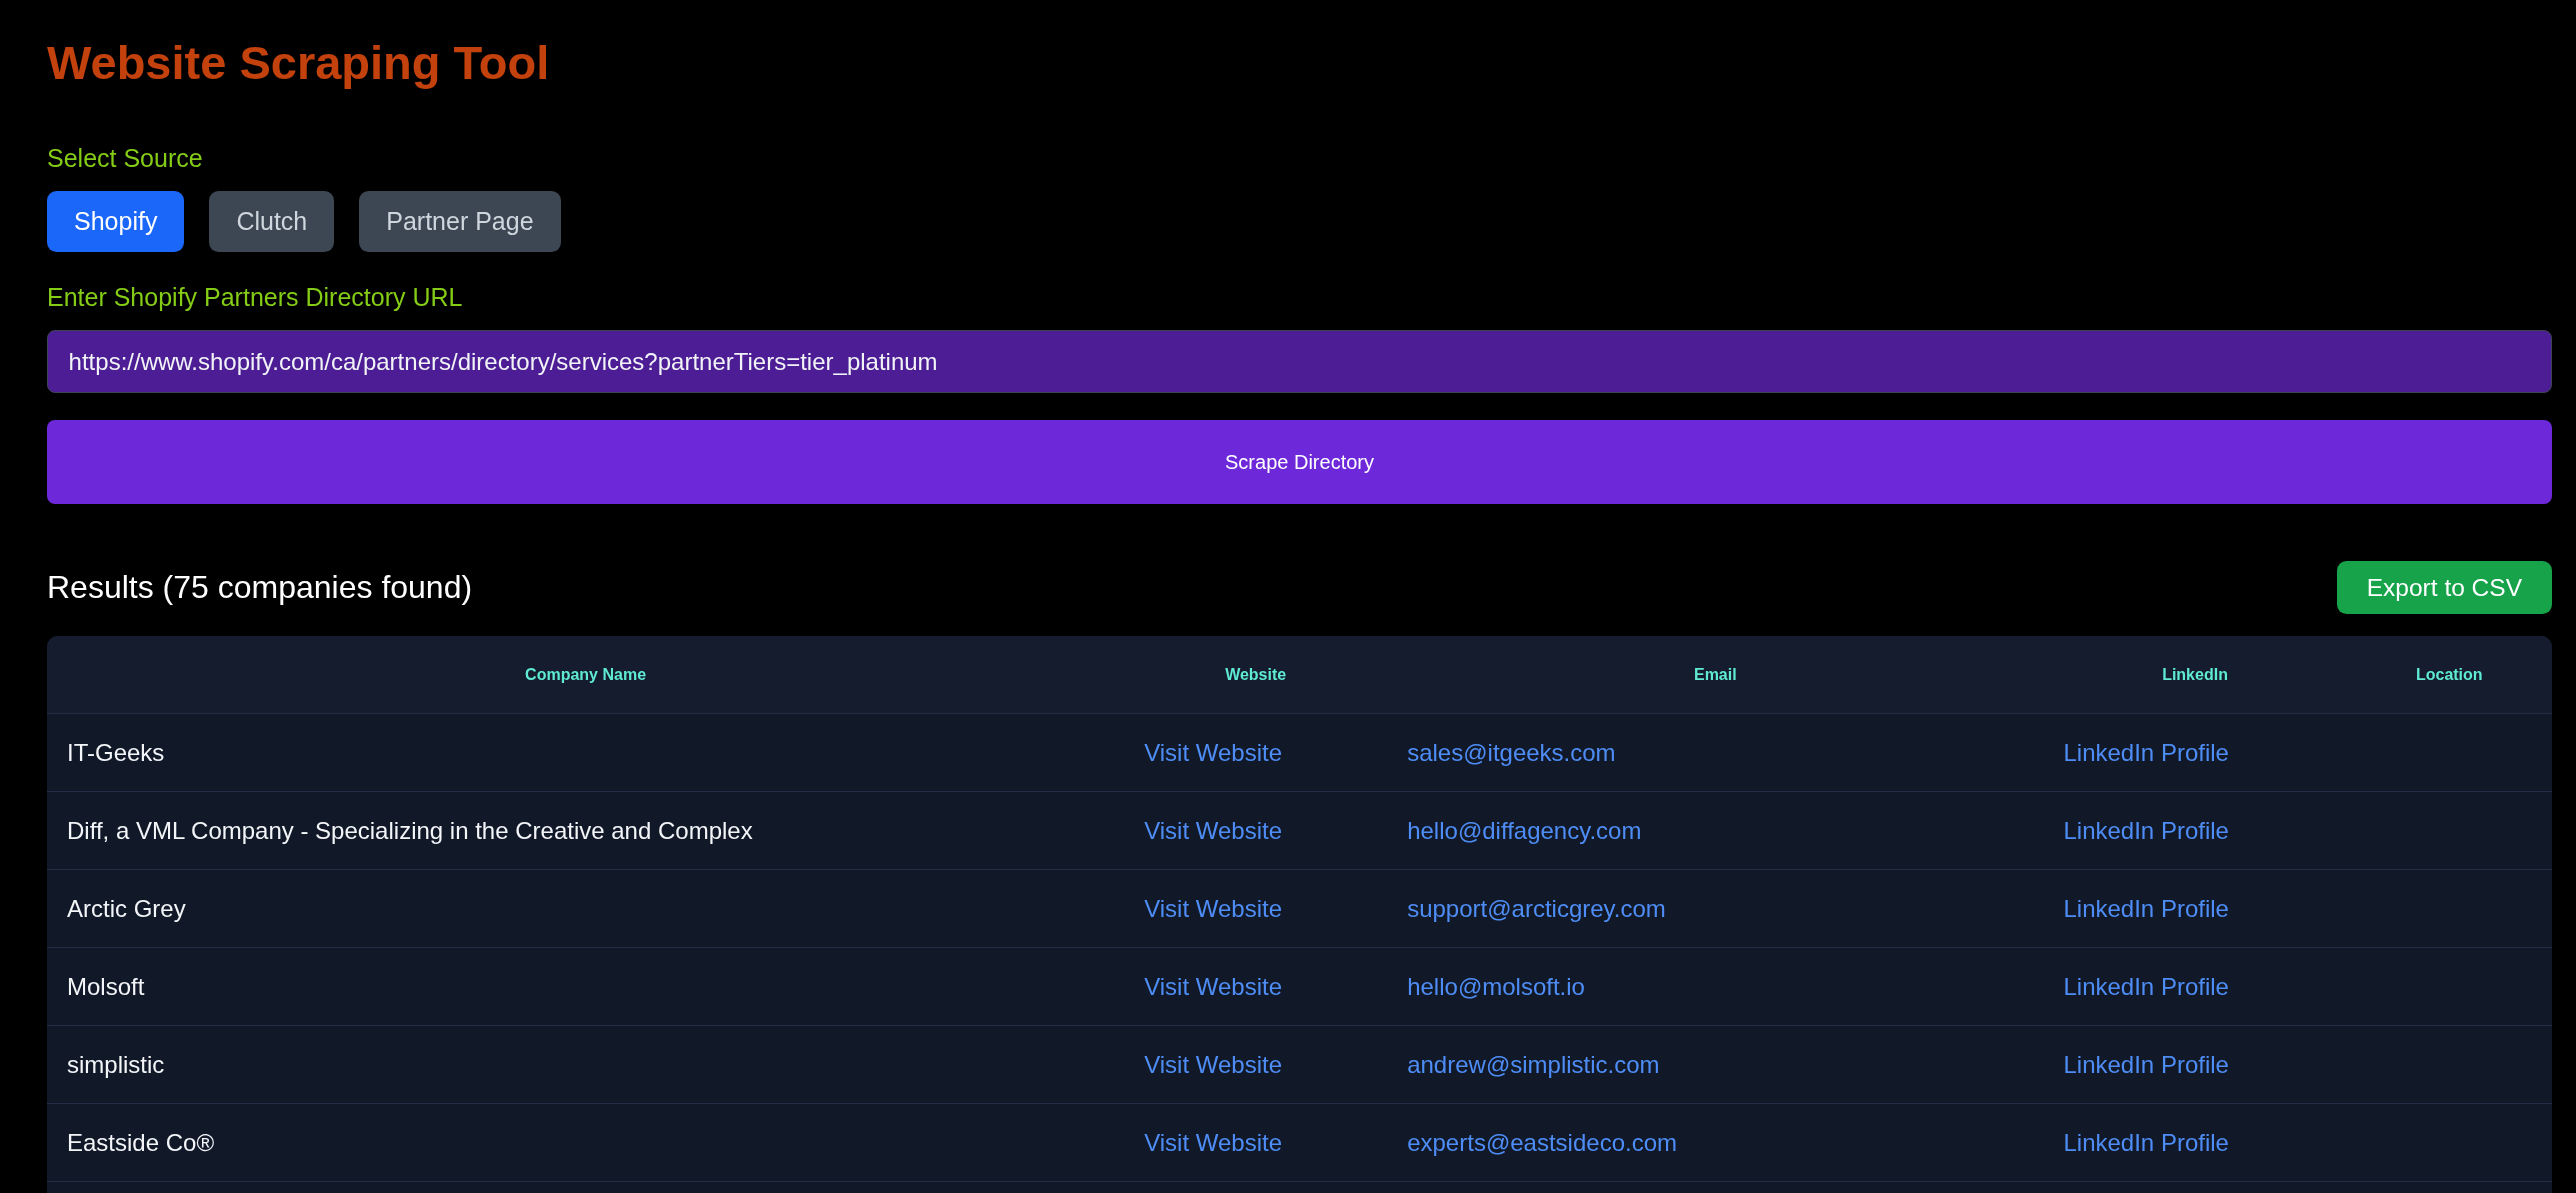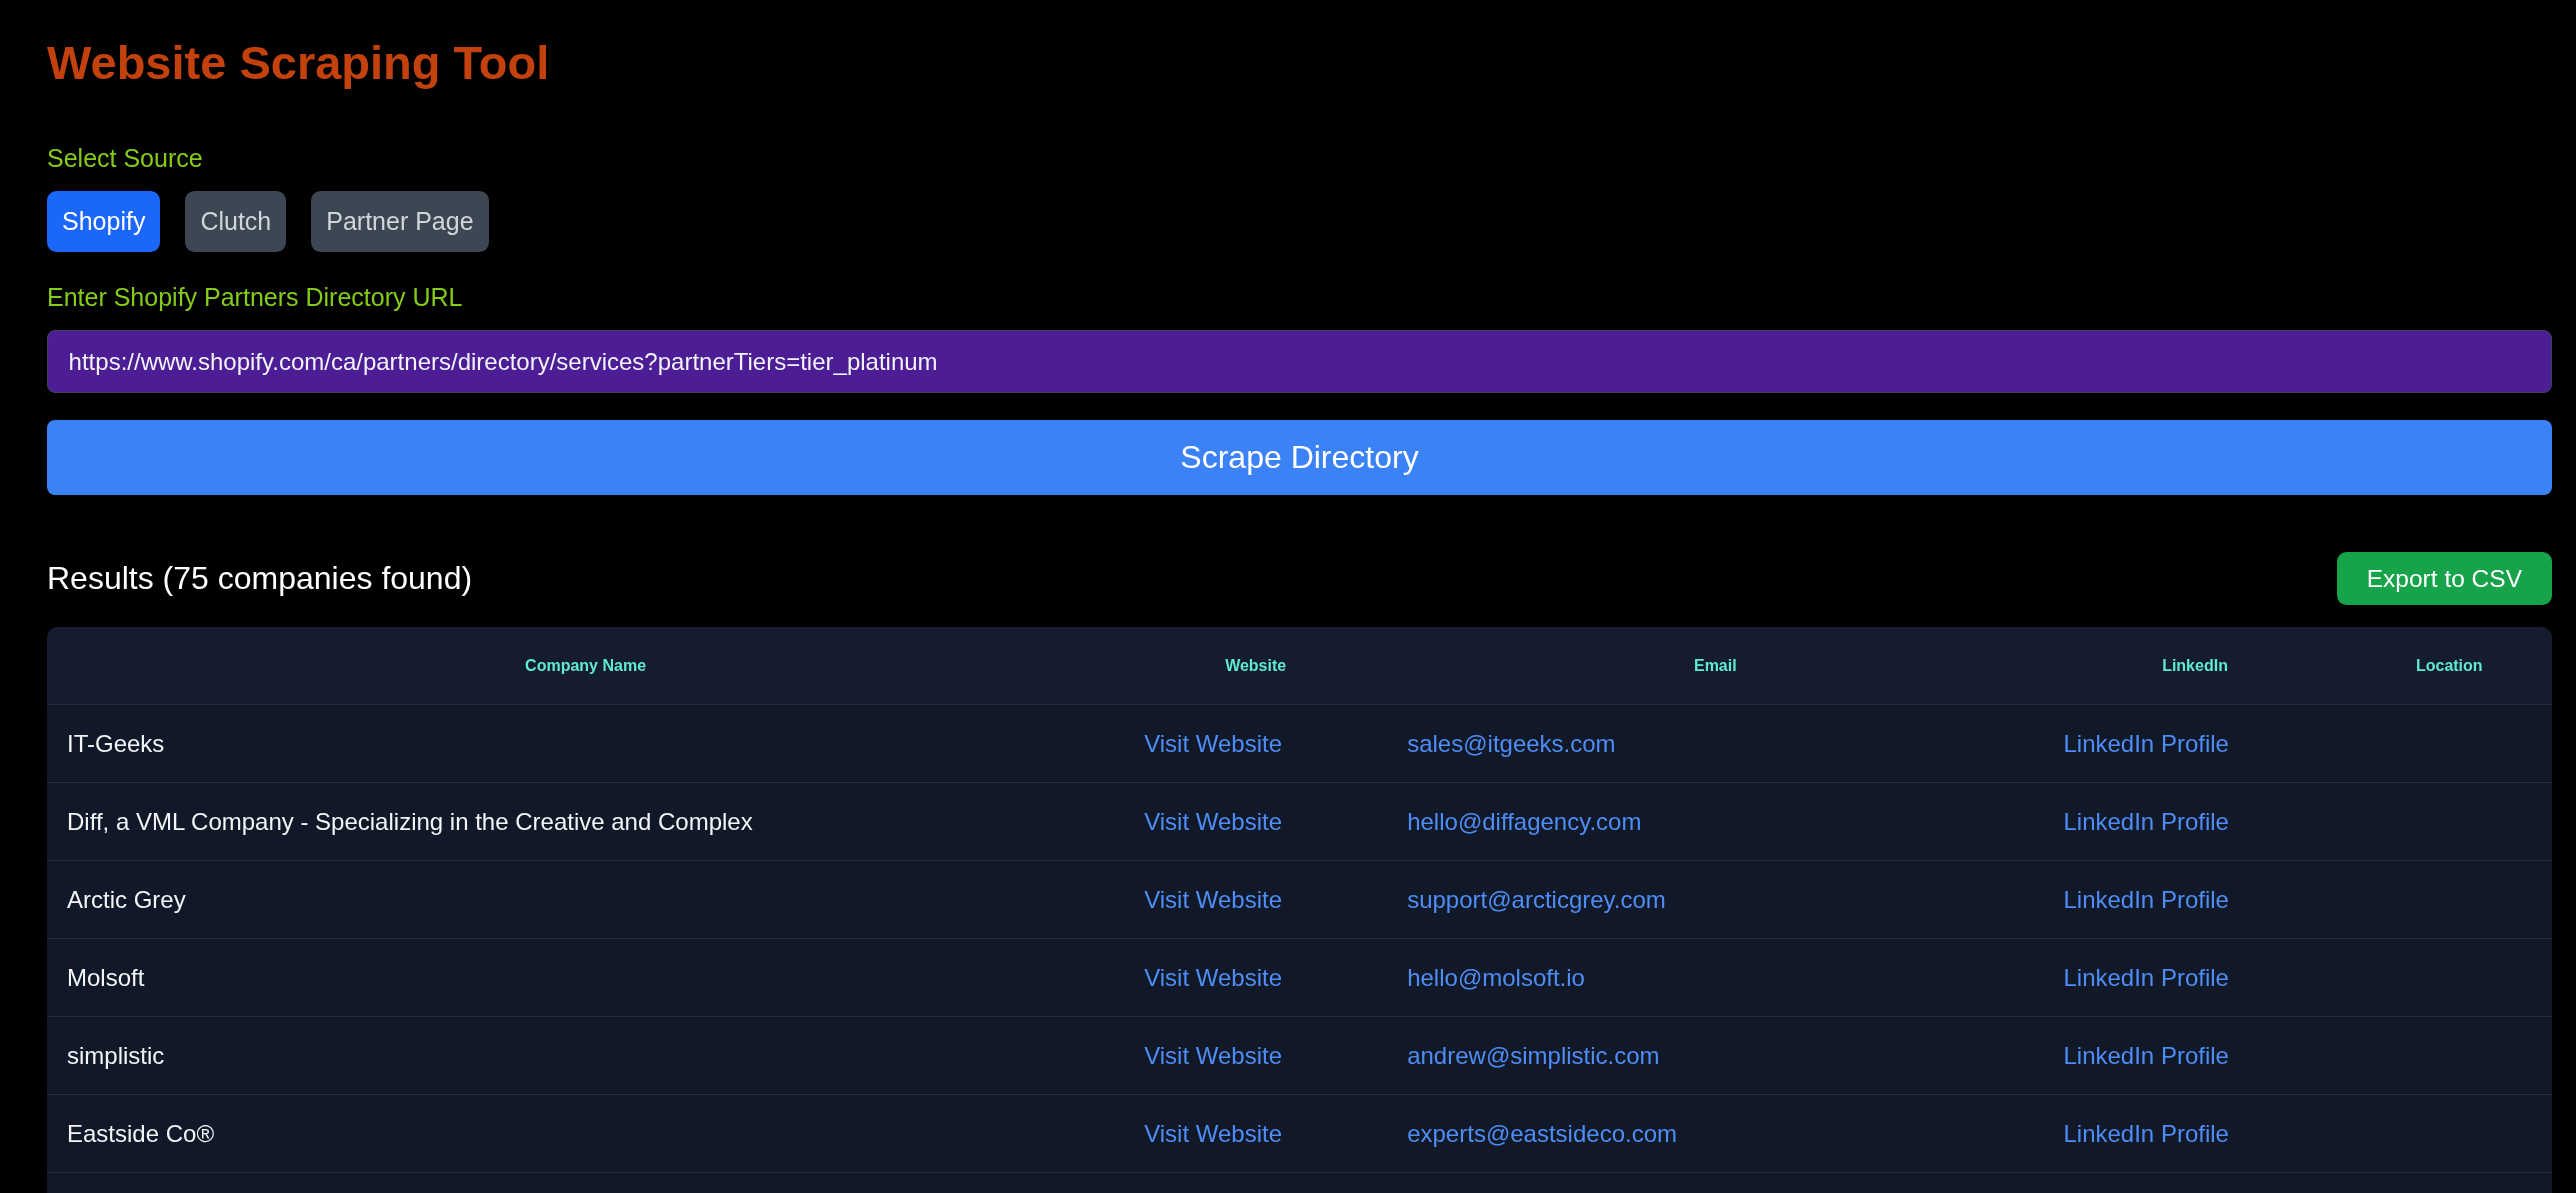--- a/index.html
+++ b/index.html
@@ -22,21 +22,21 @@
   .field-label {
     font-size: 25px;
     line-height: 32px;
     color: #84cc16;
     margin-bottom: 17.4px;
   }
 
   .source-buttons { display: flex; gap: 25px; margin-bottom: 28.5px; }
   .source-btn {
     height: 61px;
-    padding: 0 15px;
+    padding: 0 27px;
     border: none;
     border-radius: 9.5px;
     font-family: "Liberation Sans", sans-serif;
     font-size: 25px;
     background: #3d4653;
     color: #cfd6dd;
     cursor: pointer;
   }
   .source-btn.active { background: #1b67fa; color: #ffffff; }
 
@@ -50,28 +50,28 @@
     padding: 0 20.6px;
     font-family: "Liberation Sans", sans-serif;
     font-size: 24px;
     color: #f1f3f6;
     outline: none;
   }
 
   .scrape-btn {
     display: block;
     width: 100%;
-    height: 75px;
+    height: 84px;
     margin-top: 27px;
     border: none;
     border-radius: 8px;
-    background: #3b82f6;
+    background: #6d28d9;
     color: #ffffff;
     font-family: "Liberation Sans", sans-serif;
-    font-size: 32px;
+    font-size: 20px;
     cursor: pointer;
   }
 
   .results-bar {
     margin-top: 57px;
     display: flex;
     align-items: center;
     justify-content: space-between;
   }
   .results-heading { font-size: 32px; font-weight: normal; color: #ffffff; }

